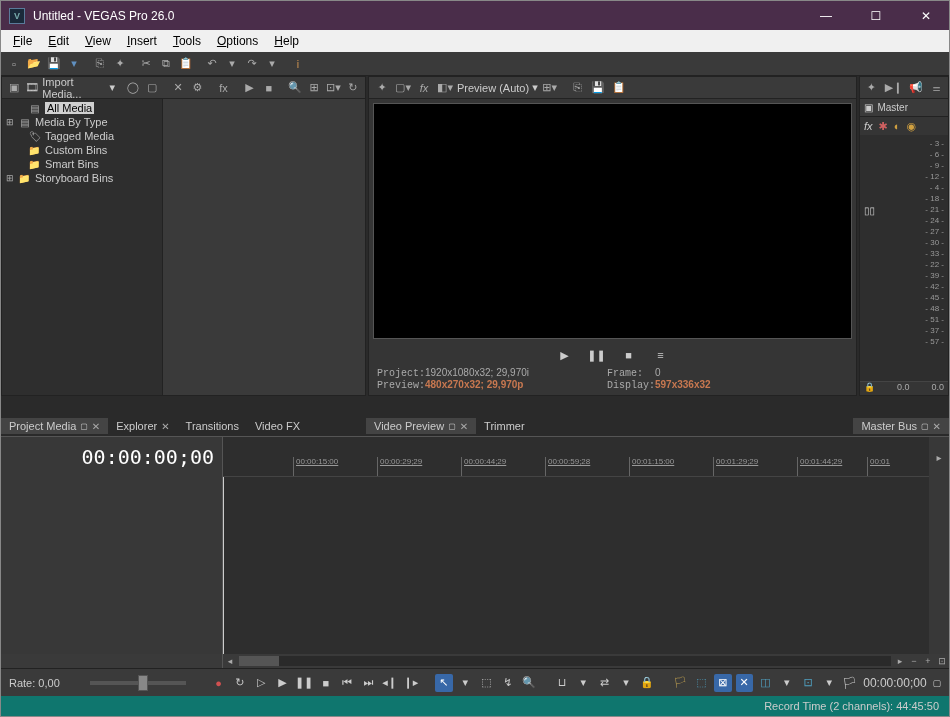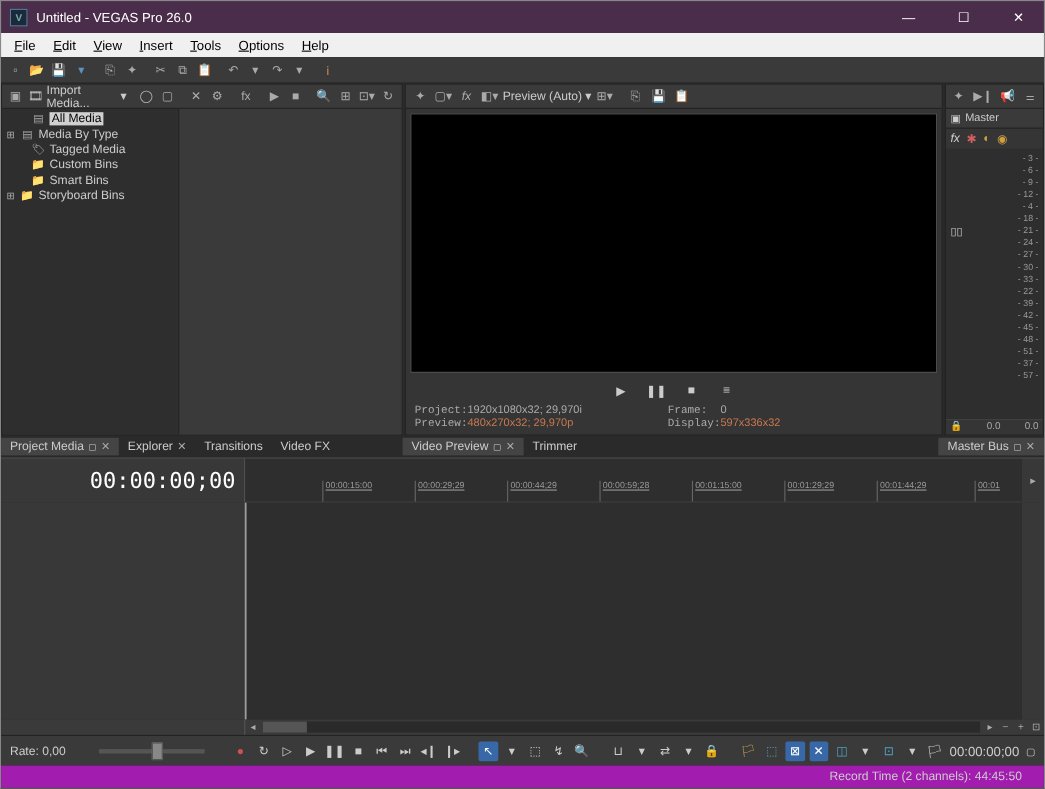--- a/index.html
+++ b/index.html
@@ -45,34 +45,34 @@
 .pm-content { flex: 1; background: #3a3a3a; border-left: 1px solid #222; }
 
 
 .preview-panel { flex: 1; margin-left: 2px; }
 .preview-body { flex: 1; display: flex; justify-content: center; align-items: center; padding: 4px; }
 .video-frame { width: 100%; height: 100%; background: #000; border: 1px solid #555; }
 .preview-transport { height: 24px; display: flex; align-items: center; justify-content: center; gap: 14px; color: #ccc; }
 .preview-info { height: 28px; display: flex; font-size: 10px; color: #aaa; padding: 0 8px; }
 .preview-info .col { display: flex; flex-direction: column; }
 .preview-info .lbl { display: inline-block; width: 48px; font-family: Liberation Mono, monospace; }
-.preview-info .orange { color: #c87850; }
+.preview-info .orange { color: #c87850; font-weight: bold; }
 
 
 .master-panel { width: 90px; margin-left: 2px; }
 .master-head { height: 18px; background: #3a3a3a; border-bottom: 1px solid #222; display: flex; align-items: center; padding: 0 4px; font-size: 10px; color: #ccc; gap: 4px; }
 .master-fx { height: 18px; display: flex; align-items: center; gap: 6px; padding: 0 4px; font-size: 11px; }
 .master-meter { flex: 1; background: #2e2e2e; display: flex; justify-content: flex-end; padding: 4px; position: relative; }
 .db-scale { display: flex; flex-direction: column; align-items: flex-end; font-size: 8px; color: #999; gap: 1px; }
 .db-scale div { line-height: 10px; }
 .meter-icons { position: absolute; left: 4px; top: 70px; color: #ccc; font-size: 10px; }
 .master-foot { height: 14px; display: flex; justify-content: space-between; padding: 0 4px; font-size: 9px; color: #aaa; border-top: 1px solid #444; }
 
 
-.tab-row { height: 20px; display: flex; background: #2a2a2a; }
+.tab-row { height: 20px; display: flex; background: #2a2a2a; margin-top: 20px; }
 .tab-strip { display: flex; align-items: center; font-size: 11px; color: #ccc; }
 .tab { padding: 2px 8px; cursor: pointer; display: flex; align-items: center; gap: 4px; }
 .tab.active { background: #444; }
 .tab .x { font-size: 10px; color: #aaa; }
 .tab .sq { font-size: 8px; }
 .tab-strip.right { margin-left: auto; text-align: right; }
 
 
 .timeline { flex: 1; display: flex; flex-direction: column; background: #2e2e2e; border-top: 1px solid #555; position: relative; }
 .timeline-head { height: 40px; display: flex; }
@@ -100,21 +100,21 @@
 .tr-btn { width: 18px; height: 18px; display: flex; align-items: center; justify-content: center; font-size: 11px; color: #ccc; cursor: pointer; }
 .tr-btn.blue { background: #3868a8; border-radius: 2px; color: #fff; }
 .tr-btn.red { color: #d05050; }
 .tr-btn.orange { color: #d09040; }
 .tr-btn.cyan { color: #50a0c0; }
 .tr-btn.yellow { color: #c0a050; }
 .tr-sep { width: 8px; }
 .transport .tc { margin-left: auto; font-size: 12px; color: #ccc; font-family: monospace; display: flex; align-items: center; gap: 6px; }
 
 
-.statusbar { height: 20px; background: #a21caf; display: flex; align-items: center; justify-content: flex-end; padding: 0 20px; font-size: 11px; color: #ccc; }
+.statusbar { height: 20px; background: #0f766e; display: flex; align-items: center; justify-content: flex-end; padding: 0 10px; font-size: 11px; color: #ccc; }
 </style>
 </head>
 <body>
 
 <div class="titlebar">
   <div class="logo">V</div>
   <div class="title">Untitled - VEGAS Pro 26.0</div>
   <div class="win-controls">
     <div class="win-btn">—</div>
     <div class="win-btn">☐</div>
@@ -349,21 +349,21 @@
     </div>
     <div class="tl-ruler">
       <div class="ruler-marks" id="ruler-marks">
             <div class="ruler-mark" style="left: 70px;">00:00:15:00</div>
             <div class="ruler-mark" style="left: 154px;">00:00:29;29</div>
             <div class="ruler-mark" style="left: 238px;">00:00:44;29</div>
             <div class="ruler-mark" style="left: 322px;">00:00:59;28</div>
             <div class="ruler-mark" style="left: 406px;">00:01:15:00</div>
             <div class="ruler-mark" style="left: 490px;">00:01:29;29</div>
             <div class="ruler-mark" style="left: 574px;">00:01:44;29</div>
-            <div class="ruler-mark" style="left: 663px;">00:01</div>
+            <div class="ruler-mark" style="left: 644px;">00:01</div>
           </div>
     </div>
     <div class="tl-corner">▸</div>
   </div>
   <div class="timeline-body">
     <div class="tl-tracks-left"></div>
     <div class="tl-tracks">
       <div class="cursor-line"></div>
     </div>
     <div class="tl-margin"></div>

